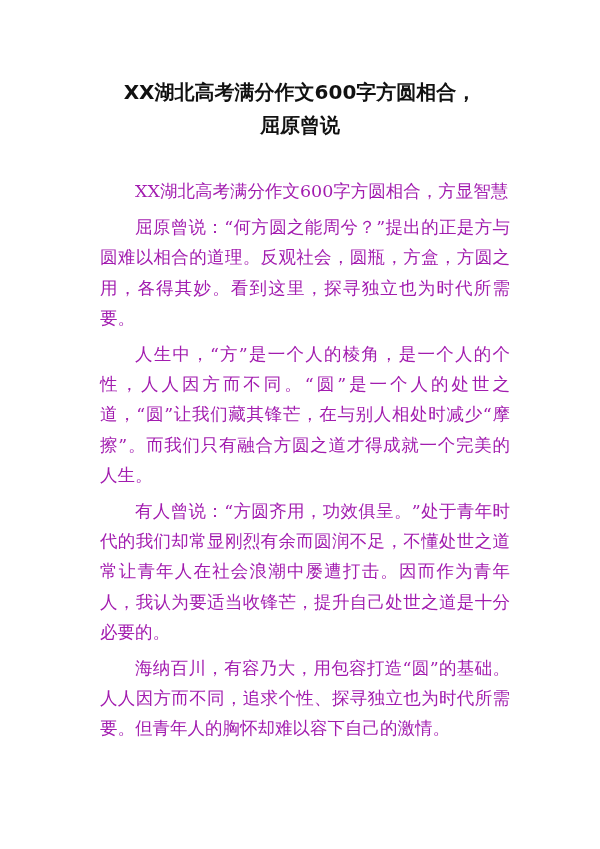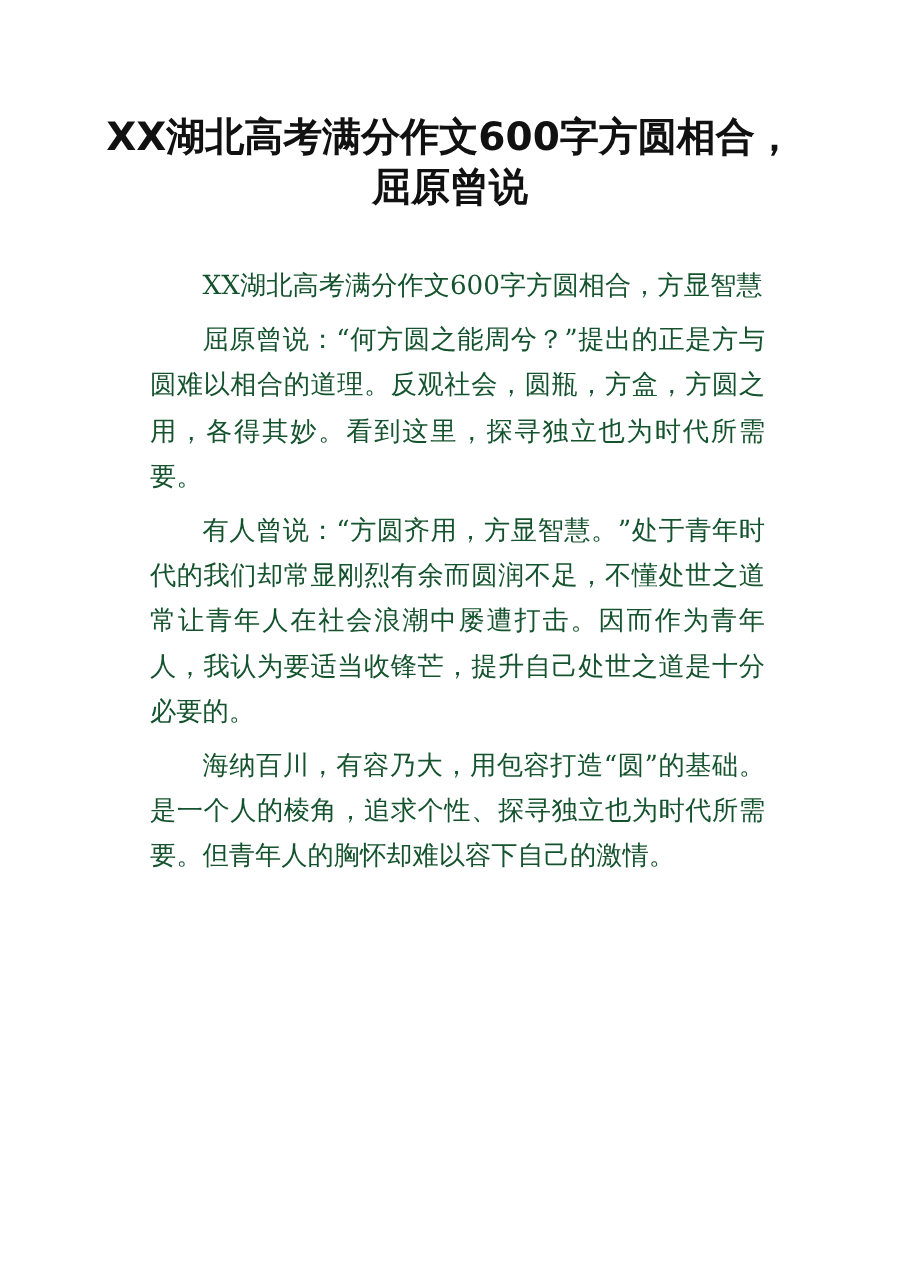--- a/index.html
+++ b/index.html
@@ -1,38 +1,39 @@
 <!DOCTYPE html>
 <html><head>
 <meta charset="utf-8">
 <style>
   html, body { margin:0; padding:0; background:#ffffff; }
   body { width:600px; height:849px; position:relative; overflow:hidden; color:#111; }
   .title {
     position:absolute; left:60px; width:480px; top:76px;
     text-align:center;
     font-family:"DejaVu Sans", sans-serif; font-weight:bold;
-    font-size:26px; line-height:33px; color:#111;
+    font-size:20px; line-height:33px; color:#111;
   }
   .title div { white-space:nowrap; }
   .body {
     position:absolute; left:100px; width:410px; top:176px;
     font-family:"DejaVu Serif", serif;
-    font-size:17.5px; line-height:30.2px; color:#14532d;
+    font-size:17.5px; line-height:30.2px; color:#a21caf;
   }
   .body p { margin:0; text-indent:35px; text-align:justify; }
   .body p.head { text-indent:35px; margin-bottom:6px; }
   .body p + p { margin-top:6px; }
 </style>
 </head>
 <body>
 
 <div class="title">
   <div>XX湖北高考满分作文600字方圆相合，</div>
   <div>屈原曾说</div>
 </div>
 
 <div class="body">
   <p class="head">XX湖北高考满分作文600字方圆相合，方显智慧</p>
   <p>屈原曾说：“何方圆之能周兮？”提出的正是方与圆难以相合的道理。反观社会，圆瓶，方盒，方圆之用，各得其妙。看到这里，探寻独立也为时代所需要。</p>
-  <p>有人曾说：“方圆齐用，方显智慧。”处于青年时代的我们却常显刚烈有余而圆润不足，不懂处世之道常让青年人在社会浪潮中屡遭打击。因而作为青年人，我认为要适当收锋芒，提升自己处世之道是十分必要的。</p>
-  <p>海纳百川，有容乃大，用包容打造“圆”的基础。是一个人的棱角，追求个性、探寻独立也为时代所需要。但青年人的胸怀却难以容下自己的激情。</p>
+  <p>人生中，“方”是一个人的棱角，是一个人的个性，人人因方而不同。“圆”是一个人的处世之道，“圆”让我们藏其锋芒，在与别人相处时减少“摩擦”。而我们只有融合方圆之道才得成就一个完美的人生。</p>
+  <p>有人曾说：“方圆齐用，功效俱呈。”处于青年时代的我们却常显刚烈有余而圆润不足，不懂处世之道常让青年人在社会浪潮中屡遭打击。因而作为青年人，我认为要适当收锋芒，提升自己处世之道是十分必要的。</p>
+  <p>海纳百川，有容乃大，用包容打造“圆”的基础。人人因方而不同，追求个性、探寻独立也为时代所需要。但青年人的胸怀却难以容下自己的激情。</p>
 </div>
 
 </body></html>

